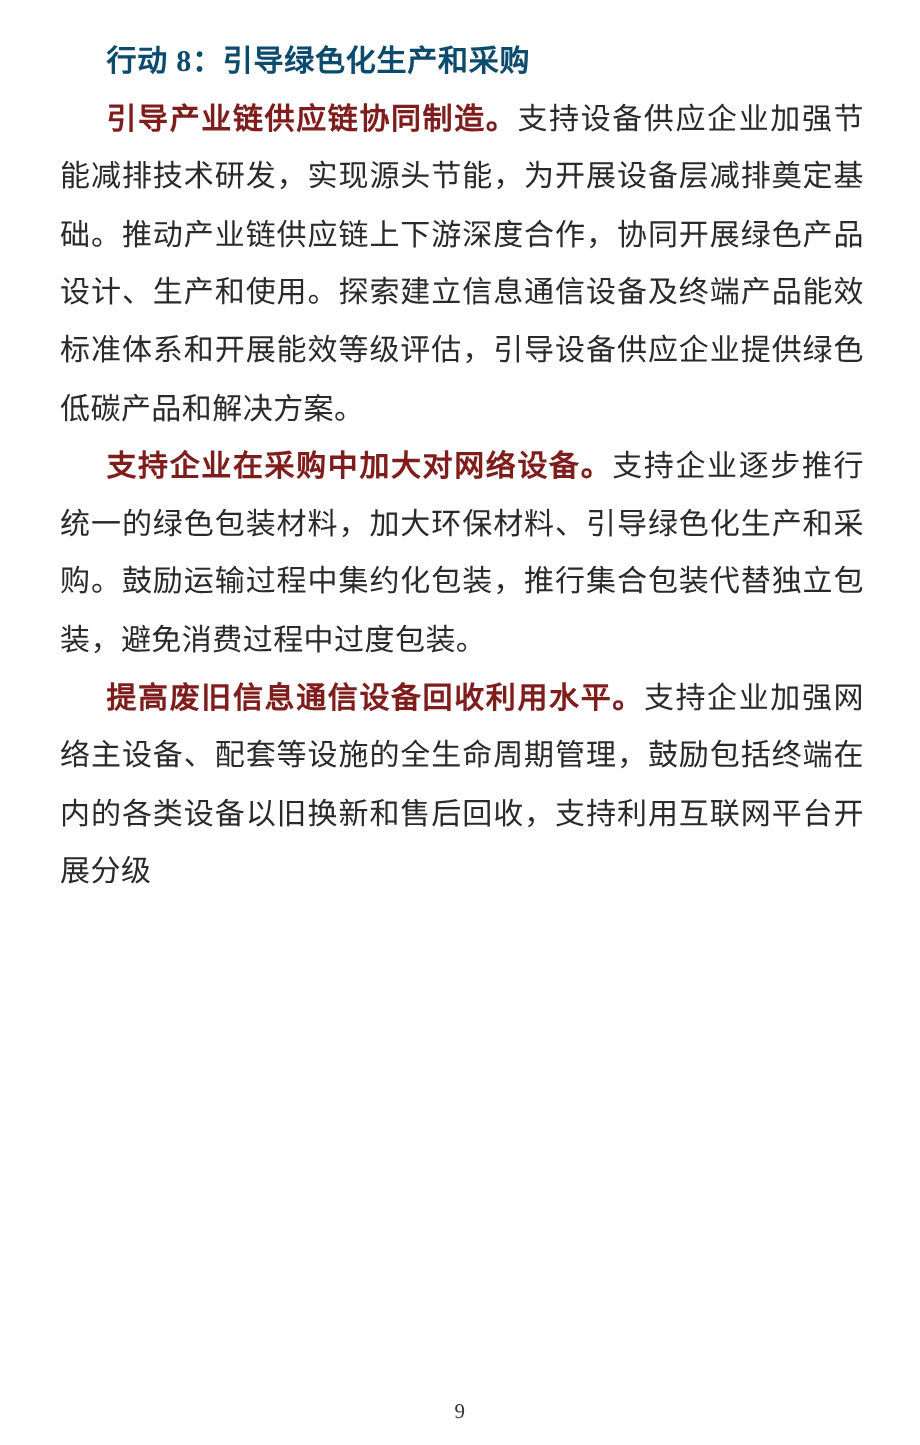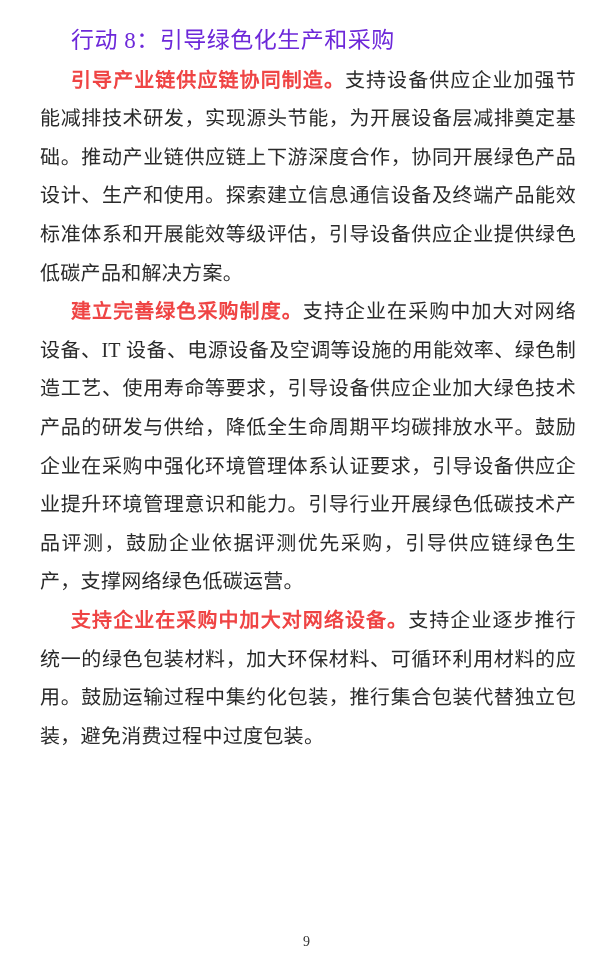--- a/index.html
+++ b/index.html
@@ -16,36 +16,36 @@
     box-sizing: border-box;
     padding: 22px 37px 0 40px;
     font-family: "Liberation Serif", "DejaVu Serif", serif;
     font-size: 20px;
     line-height: 38.6px;
     color: #2a2a2a;
     overflow: hidden;
   }
   .doc-heading {
     margin: 0;
-    font-size: 23px;
-    font-weight: normal;
+    font-size: 20px;
+    font-weight: bold;
     text-indent: 31px;
     letter-spacing: 0.5px;
-    color: #6d28d9;
+    color: #0c4a6e;
   }
   .doc-paragraph {
     margin: 0;
     text-align: justify;
     text-justify: inter-ideograph;
     text-indent: 31px;
     letter-spacing: 0.3px;
   }
   .lead {
     font-weight: bold;
-    color: #ef4444;
+    color: #7f1d1d;
   }
   .page-number {
     position: absolute;
     left: 0;
     right: 0;
     bottom: 12px;
     text-align: center;
     font-size: 14px;
     line-height: 18px;
     color: #333333;
@@ -55,21 +55,21 @@
 </style>
 </head>
 <body>
 
 <div class="page">
 
   <h2 class="doc-heading">行动 8：引导绿色化生产和采购</h2>
 
   <p class="doc-paragraph"><span class="lead">引导产业链供应链协同制造。</span><span>支持设备供应企业加强节能减排技术研发，实现源头节能，为开展设备层减排奠定基础。推动产业链供应链上下游深度合作，协同开展绿色产品设计、生产和使用。探索建立信息通信设备及终端产品能效标准体系和开展能效等级评估，引导设备供应企业提供绿色低碳产品和解决方案。</span></p>
 
-  <p class="doc-paragraph"><span class="lead">建立完善绿色采购制度。</span><span>支持企业在采购中加大对网络设备、IT 设备、电源设备及空调等设施的用能效率、绿色制造工艺、使用寿命等要求，引导设备供应企业加大绿色技术产品的研发与供给，降低全生命周期平均碳排放水平。鼓励企业在采购中强化环境管理体系认证要求，引导设备供应企业提升环境管理意识和能力。引导行业开展绿色低碳技术产品评测，鼓励企业依据评测优先采购，引导供应链绿色生产，支撑网络绿色低碳运营。</span></p>
 
 
-  <p class="doc-paragraph"><span class="lead">支持企业在采购中加大对网络设备。</span><span>支持企业逐步推行统一的绿色包装材料，加大环保材料、可循环利用材料的应用。鼓励运输过程中集约化包装，推行集合包装代替独立包装，避免消费过程中过度包装。</span></p>
+  <p class="doc-paragraph"><span class="lead">支持企业在采购中加大对网络设备。</span><span>支持企业逐步推行统一的绿色包装材料，加大环保材料、引导绿色化生产和采购。鼓励运输过程中集约化包装，推行集合包装代替独立包装，避免消费过程中过度包装。</span></p>
 
+  <p class="doc-paragraph"><span class="lead">提高废旧信息通信设备回收利用水平。</span><span>支持企业加强网络主设备、配套等设施的全生命周期管理，鼓励包括终端在内的各类设备以旧换新和售后回收，支持利用互联网平台开展分级</span></p>
 
   <div class="page-number">9</div>
 
 </div>
 
 </body></html>

